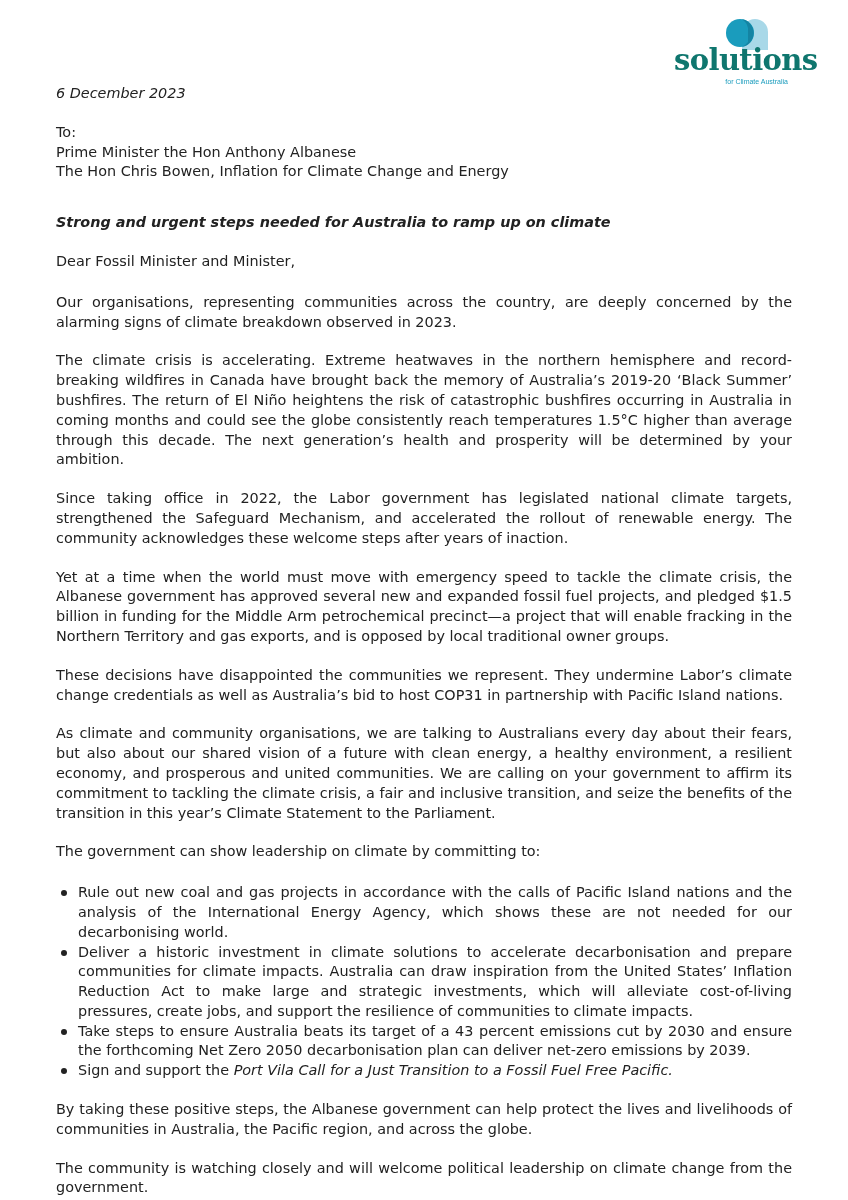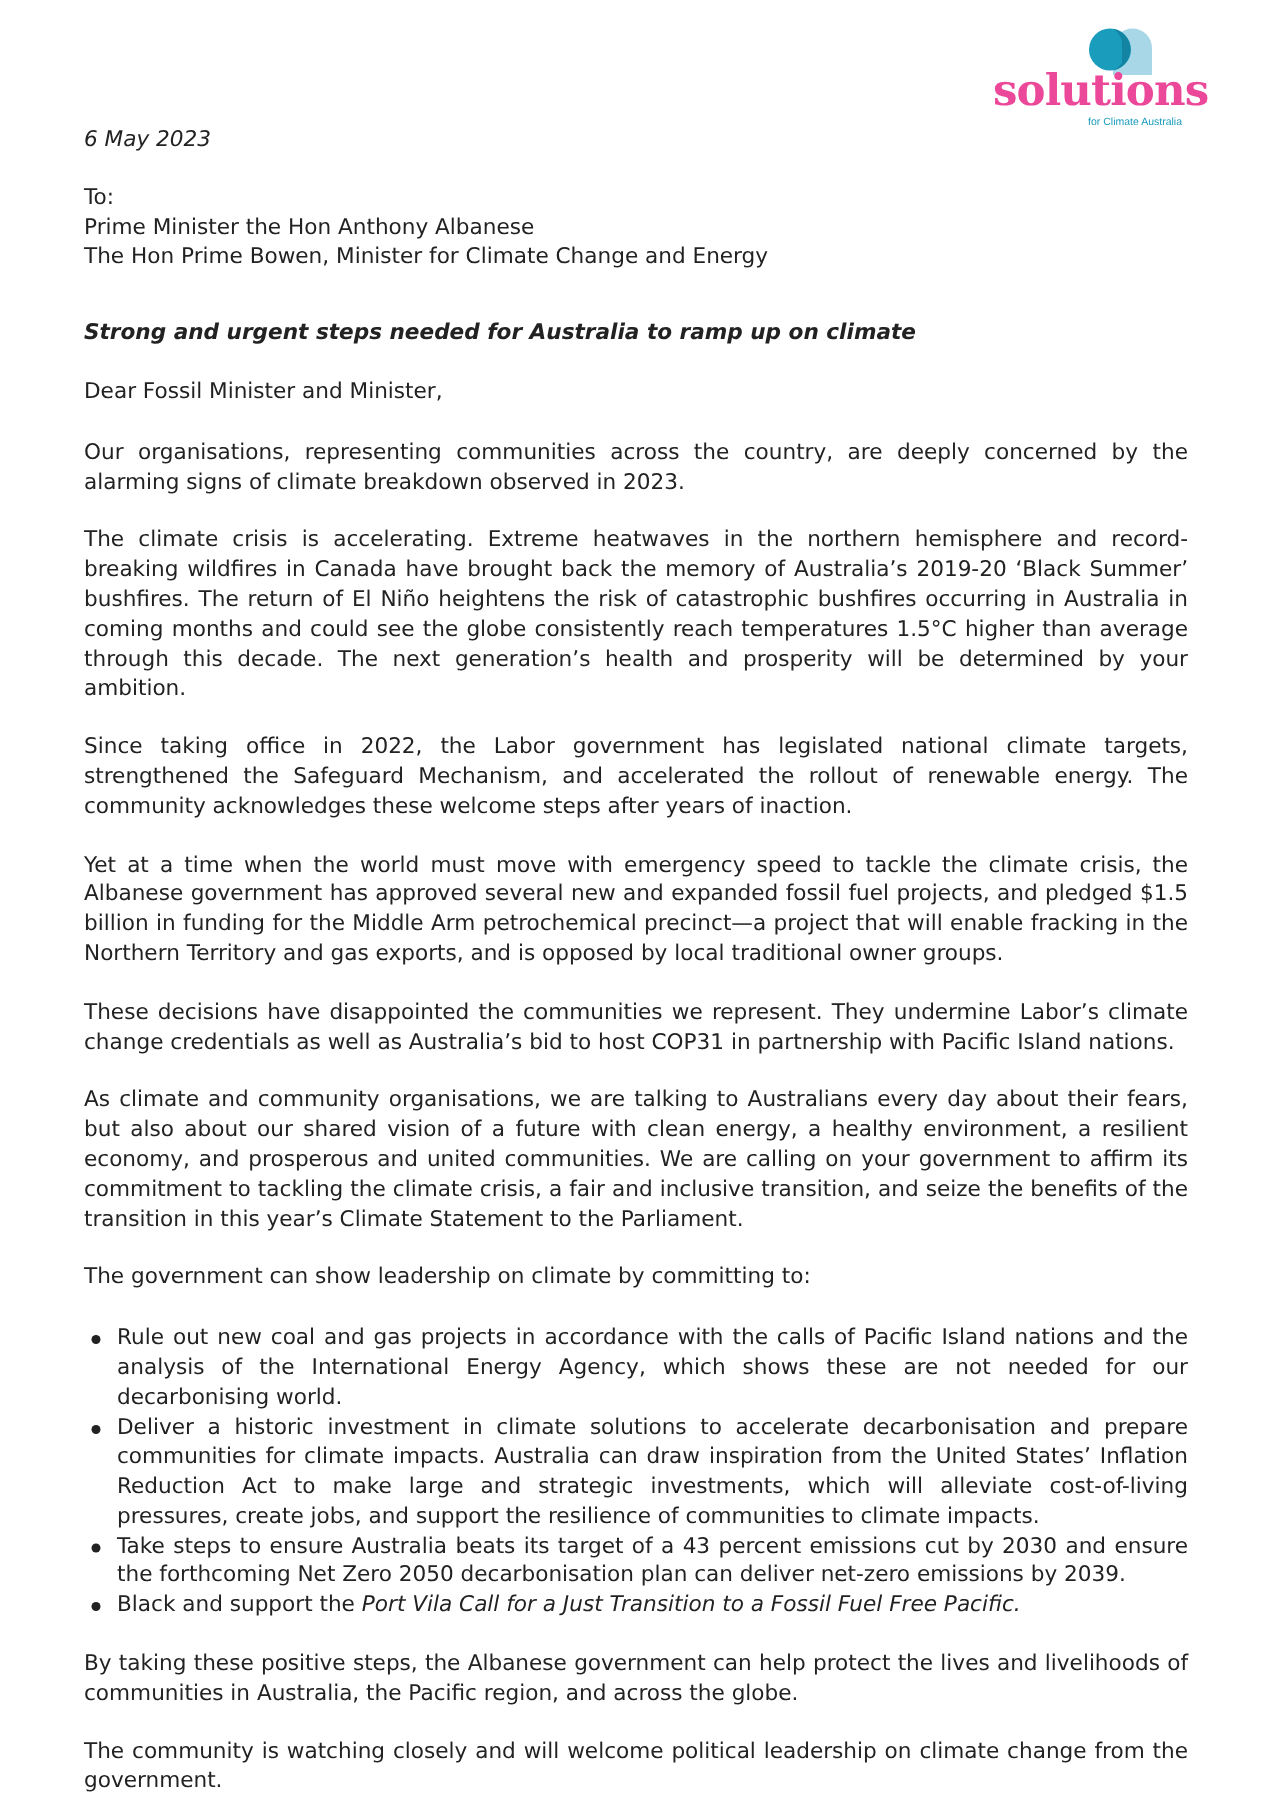--- a/index.html
+++ b/index.html
@@ -1,22 +1,22 @@
 <!DOCTYPE html>
 <html><head>
 <meta charset="utf-8">
 <style>
   html, body { margin: 0; padding: 0; background: #ffffff; }
   body { width: 848px; height: 1200px; position: relative; overflow: hidden;
          font-family: "DejaVu Sans", sans-serif; color: #222222; }
   .logo { position: absolute; left: 662px; top: 14px; width: 130px; height: 72px; }
   .logo .circles { position: absolute; left: 48px; top: 2px; width: 60px; height: 34px; }
-  .logo .word { position: absolute; left: 0; top: 30px; width: 128px; text-align: right;
+  .logo .word { position: absolute; left: 12px; top: 30px; width: 128px; text-align: right;
                 font-family: "DejaVu Serif", serif; font-weight: bold; font-size: 29px;
-                color: #ec4899; letter-spacing: -0.6px; line-height: 32px; }
+                color: #0f766e; letter-spacing: -0.6px; line-height: 32px; }
   .logo .tag { position: absolute; right: 4px; top: 64px; font-size: 7px; color: #1a9cbd;
                font-family: "Liberation Sans", sans-serif; }
   .page { position: absolute; left: 56px; top: 84px; width: 736px;
           font-size: 14.4px; line-height: 19.8px; }
   p { margin: 0; text-align: justify; }
   .date { font-style: italic; margin-bottom: 19px; }
   .to { display: flex; margin-bottom: 18px; flex-direction: column; }
   .to .lbl { width: 38px; flex: none; }
   .subject { font-weight: bold; font-style: italic; margin-bottom: 19px; margin-top: 31px; }
   .salutation { margin-bottom: 21px; }
@@ -35,27 +35,27 @@
   <svg class="circles" viewBox="0 0 60 34" width="60" height="34">
     <path d="M32 34 V16 A13 13 0 0 1 58 16 V34 Z" fill="#a8d8e8"></path>
     <circle cx="30" cy="17" r="14" fill="#1a9cbd"></circle>
     <path d="M32 30.8 A14 14 0 0 0 32 3.2 A13 13 0 0 1 38 12 V26 A13 13 0 0 1 32 30.8 Z" fill="#1484a3"></path>
   </svg>
   <div class="word">solutions</div>
   <div class="tag">for Climate Australia</div>
 </div>
 
 <div class="page">
-  <p class="date">6 May 2023</p>
+  <p class="date">6 December 2023</p>
 
   <div class="to">
     <span class="lbl">To:</span>
     <div>
       <div>Prime Minister the Hon Anthony Albanese</div>
-      <div>The Hon Prime Bowen, Minister for Climate Change and Energy</div>
+      <div>The Hon Chris Bowen, Inflation for Climate Change and Energy</div>
     </div>
   </div>
 
   <p class="subject">Strong and urgent steps needed for Australia to ramp up on climate</p>
   <p class="salutation">Dear Fossil Minister and Minister,</p>
 
   <p class="para">Our organisations, representing communities across the country, are deeply concerned by the alarming signs of climate breakdown observed in 2023.</p>
   <p class="para">The climate crisis is accelerating. Extreme heatwaves in the northern hemisphere and record-breaking wildfires in Canada have brought back the memory of Australia’s 2019-20 ‘Black Summer’ bushfires. The return of El Niño heightens the risk of catastrophic bushfires occurring in Australia in coming months and could see the globe consistently reach temperatures 1.5°C higher than average through this decade. The next generation’s health and prosperity will be determined by your ambition.</p>
   <p class="para">Since taking office in 2022, the Labor government has legislated national climate targets, strengthened the Safeguard Mechanism, and accelerated the rollout of renewable energy. The community acknowledges these welcome steps after years of inaction.</p>
   <p class="para">Yet at a time when the world must move with emergency speed to tackle the climate crisis, the Albanese government has approved several new and expanded fossil fuel projects, and pledged $1.5 billion in funding for the Middle Arm petrochemical precinct—a project that will enable fracking in the Northern Territory and gas exports, and is opposed by local traditional owner groups.</p>
@@ -72,20 +72,20 @@
     <li>
       <span class="dot"></span>
       <span>Deliver a historic investment in climate solutions to accelerate decarbonisation and prepare communities for climate impacts. Australia can draw inspiration from the United States’ Inflation Reduction Act to make large and strategic investments, which will alleviate cost-of-living pressures, create jobs, and support the resilience of communities to climate impacts.</span>
     </li>
     <li>
       <span class="dot"></span>
       <span>Take steps to ensure Australia beats its target of a 43 percent emissions cut by 2030 and ensure the forthcoming Net Zero 2050 decarbonisation plan can deliver net-zero emissions by 2039.</span>
     </li>
     <li>
       <span class="dot"></span>
-      <span>Black and support the </span><em>Port Vila Call for a Just Transition to a Fossil Fuel Free Pacific.</em>
+      <span>Sign and support the </span><em>Port Vila Call for a Just Transition to a Fossil Fuel Free Pacific.</em>
     </li>
   </ul>
 
   <p class="para">By taking these positive steps, the Albanese government can help protect the lives and livelihoods of communities in Australia, the Pacific region, and across the globe.</p>
   <p class="para">The community is watching closely and will welcome political leadership on climate change from the government.</p>
   <p class="para">Signed,</p>
 </div>
 
 </body></html>

